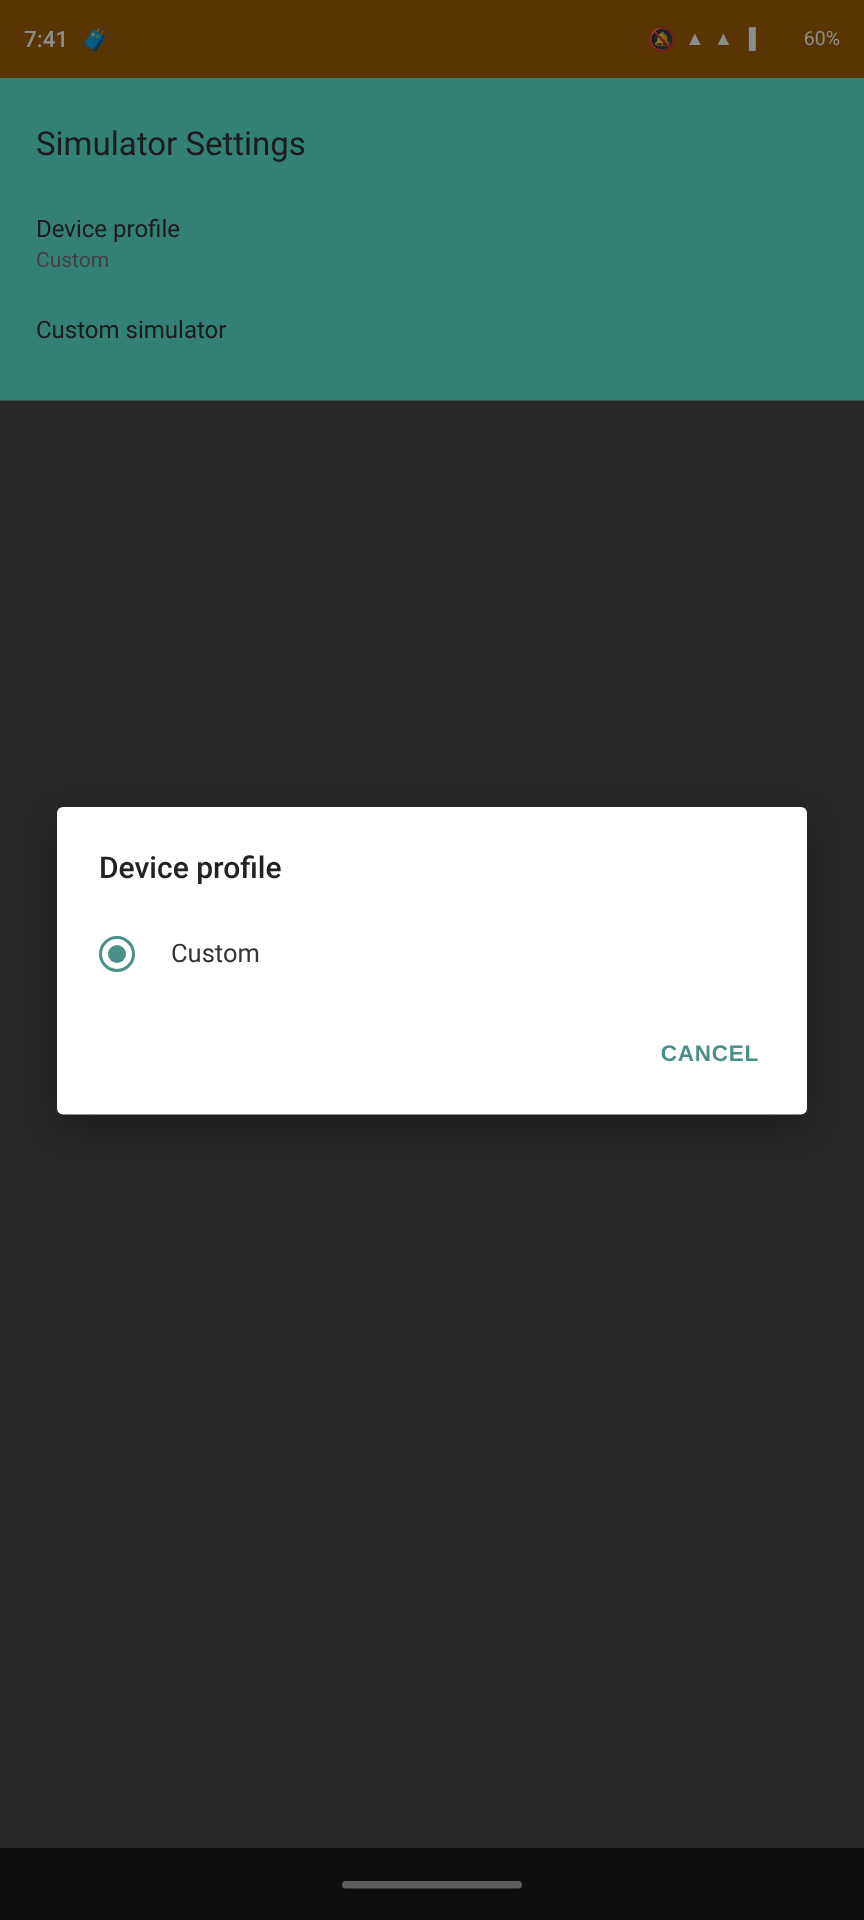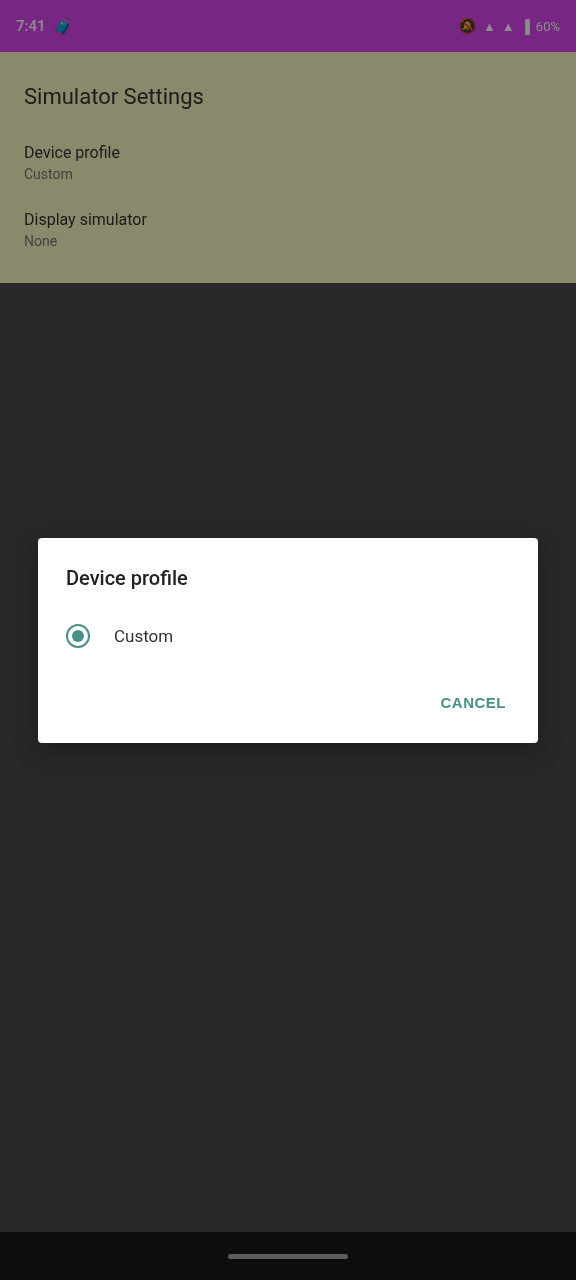--- a/index.html
+++ b/index.html
@@ -14,21 +14,21 @@
       background-color: #4a4a4a;
       font-family: 'Roboto', Arial, sans-serif;
       position: relative;
       overflow: hidden;
     }
 
     
     .status-bar {
       width: 100%;
       height: 52px;
-      background-color: #d946ef;
+      background-color: #a16207;
       display: flex;
       align-items: center;
       justify-content: space-between;
       padding: 0 16px;
     }
 
     .status-bar-left {
       display: flex;
       align-items: center;
       gap: 8px;
@@ -42,26 +42,27 @@
 
     .status-bar-right {
       display: flex;
       align-items: center;
       gap: 6px;
     }
 
     .battery-text {
       color: #ffffff;
       font-size: 13px;
+      margin-left: 26px;
     }
 
     
     .settings-screen {
       width: 100%;
-      background-color: #fef9c3;
+      background-color: #5eead4;
       padding: 20px 0;
     }
 
     .settings-title {
       font-size: 22px;
       color: #333333;
       padding: 12px 24px 20px 24px;
       font-weight: 400;
     }
 
@@ -204,22 +205,21 @@
   </div>
 </div>
 
 <div class="settings-screen">
   <div class="settings-title">Simulator Settings</div>
   <div class="settings-item">
     <div class="settings-item-label">Device profile</div>
     <div class="settings-item-value">Custom</div>
   </div>
   <div class="settings-item">
-    <div class="settings-item-label">Display simulator</div>
-    <div class="settings-item-value">None</div>
+    <div class="settings-item-label">Custom simulator</div>
   </div>
 </div>
 
 <div class="overlay">
   <div class="dialog">
     <div class="dialog-title">Device profile</div>
 
     <div class="radio-option">
       <div class="radio-circle selected"></div>
       <span class="radio-label">Custom</span>

